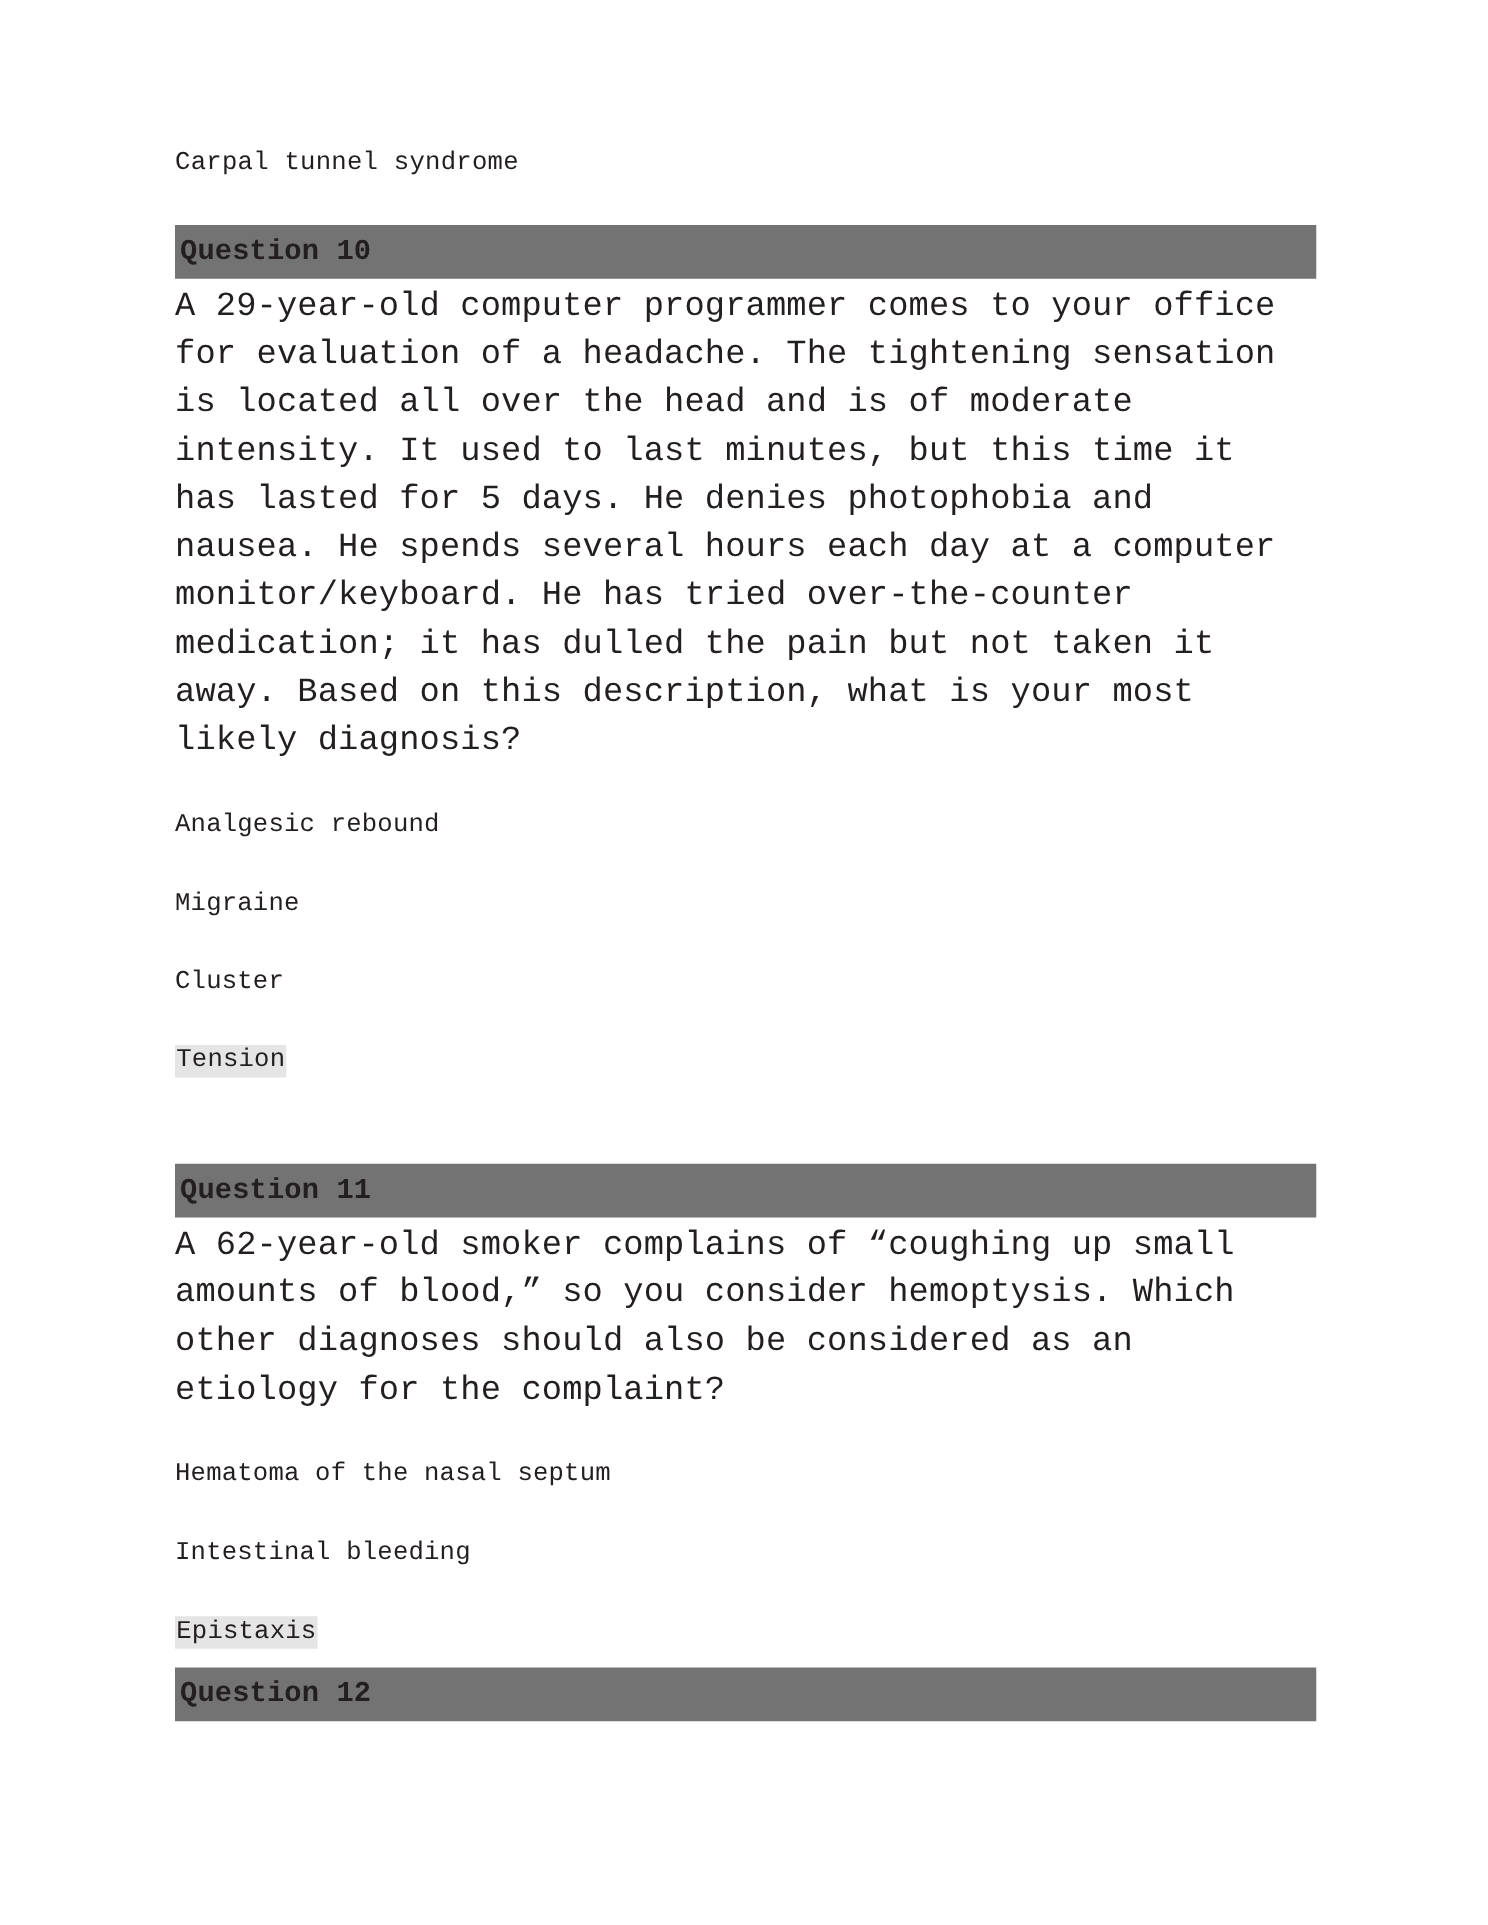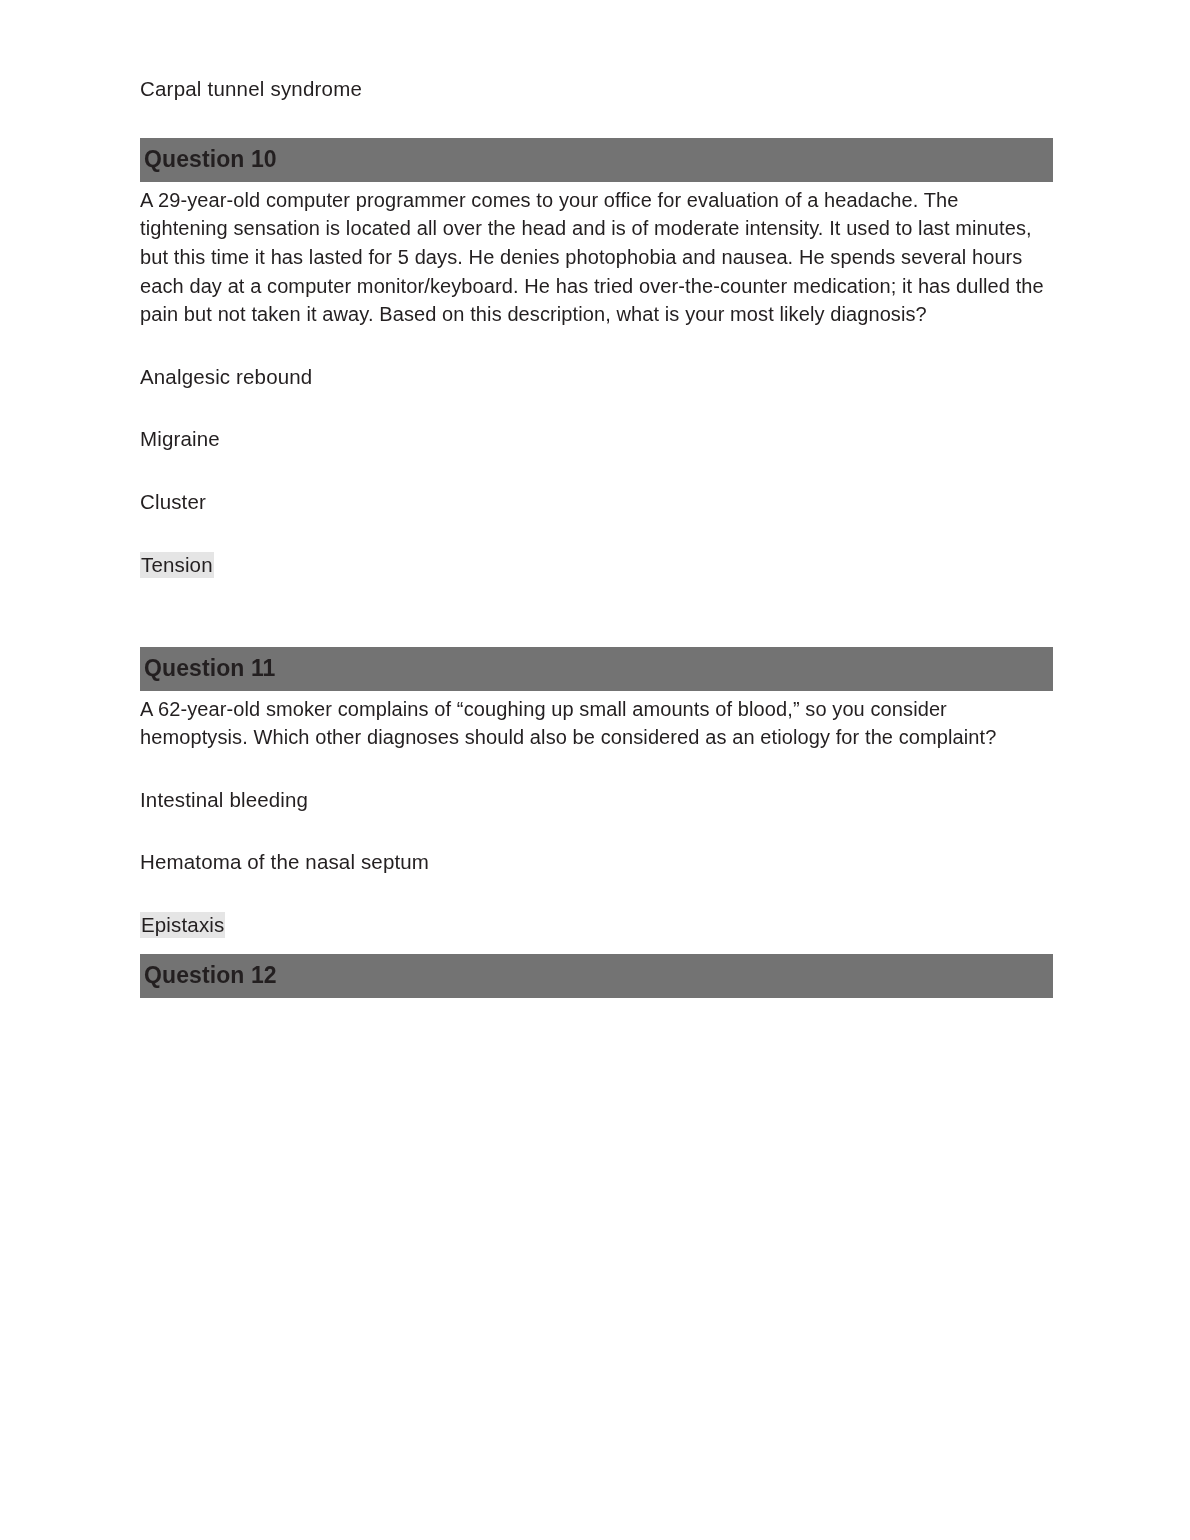--- a/index.html
+++ b/index.html
@@ -11,42 +11,43 @@
     width: 1190px;
     height: 1540px;
     font-family: "Liberation Sans", sans-serif;
     color: #231f20;
   }
   .page {
     position: relative;
     width: 1190px;
     height: 1213px;
     box-sizing: border-box;
-    padding: 74px 135px 0 140px;
+    padding: 116px 135px 0 140px;
+    font-family: Liberation Mono, monospace;
   }
   .lead-line {
     font-size: 20.5px;
     line-height: 1.45;
     color: #231f20;
     margin: 0 0 34px 0;
     letter-spacing: 0.2px;
   }
   .q-header {
     background: #737373;
     font-size: 23px;
     font-weight: bold;
     color: #231f20;
     padding: 8px 4px 9px 4px;
     margin: 0 0 4px 0;
     width: 913px;
     box-sizing: border-box;
     letter-spacing: 0.1px;
   }
   .q-body {
-    font-size: 20px;
+    font-size: 27px;
     line-height: 1.43;
     margin: 4px 0 0 0;
     width: 910px;
     letter-spacing: 0.1px;
   }
   .answer {
     font-size: 20.5px;
     line-height: 1.45;
     margin: 33px 0 0 0;
     letter-spacing: 0.15px;
@@ -85,24 +86,24 @@
   <p class="answer highlight">
     <span class="txt">Tension</span>
   </p>
 
   <div class="gap-lg"></div>
 
   <div class="q-header last">Question 11</div>
   <p class="q-body">A 62-year-old smoker complains of “coughing up small amounts of blood,” so you consider hemoptysis. Which other diagnoses should also be considered as an etiology for the complaint?</p>
 
   <p class="answer">
-    <span class="txt">Intestinal bleeding</span>
+    <span class="txt">Hematoma of the nasal septum</span>
   </p>
   <p class="answer">
-    <span class="txt">Hematoma of the nasal septum</span>
+    <span class="txt">Intestinal bleeding</span>
   </p>
   <p class="answer highlight">
     <span class="txt">Epistaxis</span>
   </p>
 
   <div class="gap-sm"></div>
 
   <div class="q-header">Question 12</div>
 
 </div>

